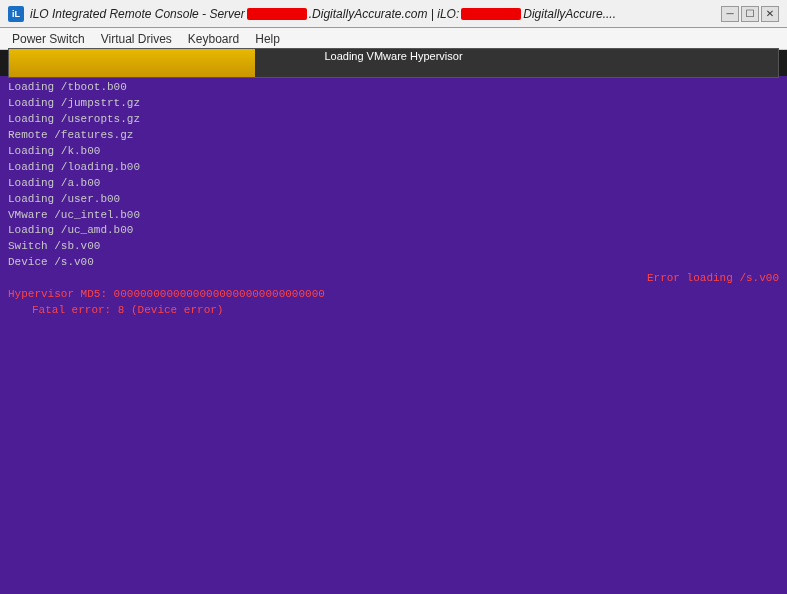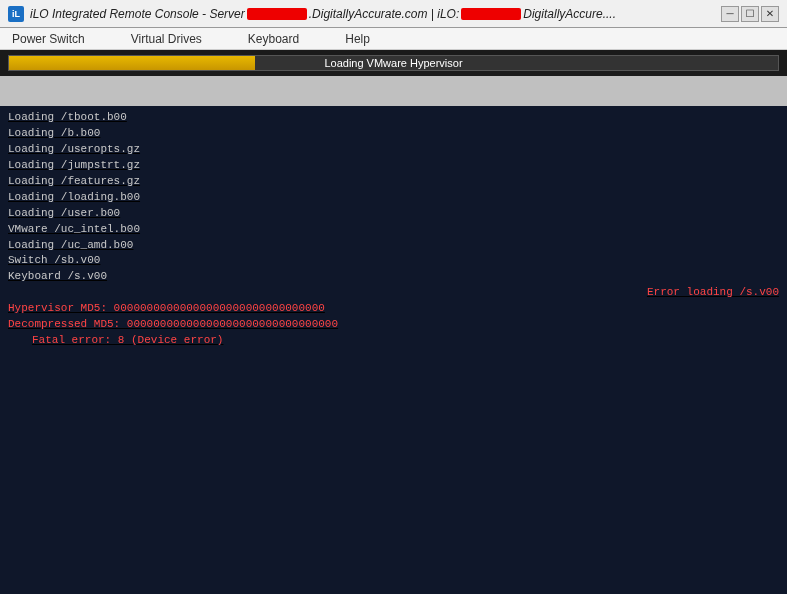--- a/index.html
+++ b/index.html
@@ -1,15 +1,15 @@
 <!DOCTYPE html>
 <html><head>
   <meta charset="utf-8">
   <style>
-    * { margin: 0; padding: 0; box-sizing: border-box; gap: 30px; }
+    * { margin: 0; padding: 0; box-sizing: border-box; }
     body {
       width: 787px;
       height: 594px;
       background: #c0c0c0;
       font-family: 'Segoe UI', Arial, sans-serif;
       font-size: 12px;
       overflow: hidden;
     }
 
     
@@ -102,21 +102,21 @@
       position: absolute;
       left: 50%;
       transform: translateX(-50%);
       color: #fff;
       font-size: 11px;
       z-index: 2;
       font-family: 'Segoe UI', Arial, sans-serif;
     }
     .loading-bar-track {
       width: 100%;
-      height: 16px;
+      height: 30px;
       background: #333;
       border: 1px solid #555;
       position: relative;
       overflow: hidden;
     }
     .loading-bar-fill {
       height: 100%;
       background: linear-gradient(to bottom, #e8b800, #c89600);
     }
     .console-line {
@@ -126,28 +126,27 @@
     .console-line.error { color: #ff4444; text-align: right; }
     .console-line.compressed { color: #ff4444; }
     .console-line.fatal { color: #ff4444; margin-left: 24px; }
 
     .main-content {
       display: flex;
       flex-direction: column;
       height: calc(594px - 28px - 22px);
     }
     .console-wrapper {
-      background: #0f172a;
+      background: #4c1d95;
       flex: 1;
       padding: 4px 8px;
       overflow: hidden;
       font-family: 'Courier New', Courier, monospace;
       font-size: 11px;
       line-height: 1.45;
-      text-decoration: underline;
     }
   </style>
 </head>
 <body>
 
 <div class="title-bar">
   <div class="title-bar-left">
     <div class="title-icon">iL</div>
     <span class="title-text">
       <span>iLO Integrated Remote Console - Server</span><span class="title-redacted"></span><span>.DigitallyAccurate.com | iLO:</span><span class="title-redacted"></span><span>DigitallyAccure....</span>
@@ -171,29 +170,29 @@
 
   <div class="loading-bar-container">
     <div class="loading-bar-track" style="position:relative;">
       <div class="loading-bar-fill" style="width:32%;"></div>
       <span class="loading-bar-label" style="position:absolute;top:0;left:50%;transform:translateX(-50%);line-height:14px;">Loading VMware Hypervisor</span>
     </div>
   </div>
 
   <div class="console-wrapper">
     <div class="console-line">Loading /tboot.b00</div>
-    <div class="console-line">Loading /b.b00</div>
+    <div class="console-line">Loading /jumpstrt.gz</div>
     <div class="console-line">Loading /useropts.gz</div>
-    <div class="console-line">Loading /jumpstrt.gz</div>
-    <div class="console-line">Loading /features.gz</div>
+    <div class="console-line">Remote /features.gz</div>
+    <div class="console-line">Loading /k.b00</div>
     <div class="console-line">Loading /loading.b00</div>
+    <div class="console-line">Loading /a.b00</div>
     <div class="console-line">Loading /user.b00</div>
     <div class="console-line">VMware /uc_intel.b00</div>
     <div class="console-line">Loading /uc_amd.b00</div>
     <div class="console-line">Switch /sb.v00</div>
-    <div class="console-line">Keyboard /s.v00</div>
+    <div class="console-line">Device /s.v00</div>
     <div class="console-line error">Error loading /s.v00</div>
     <div class="console-line compressed">Hypervisor MD5: 00000000000000000000000000000000</div>
-    <div class="console-line compressed">Decompressed MD5: 00000000000000000000000000000000</div>
     <div class="console-line fatal">Fatal error: 8 (Device error)</div>
   </div>
 
 </div>
 
 </body></html>

